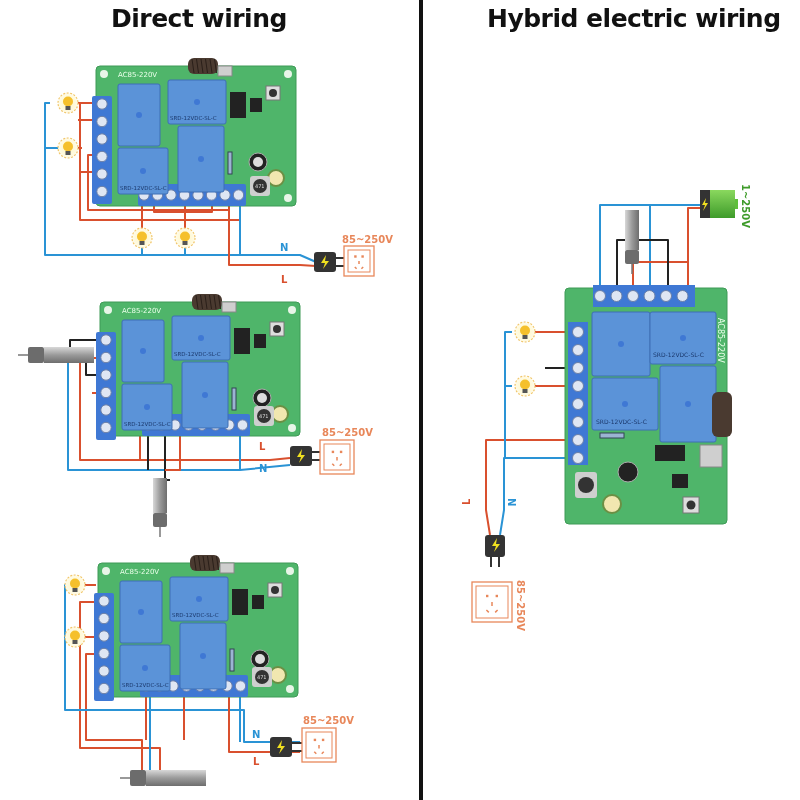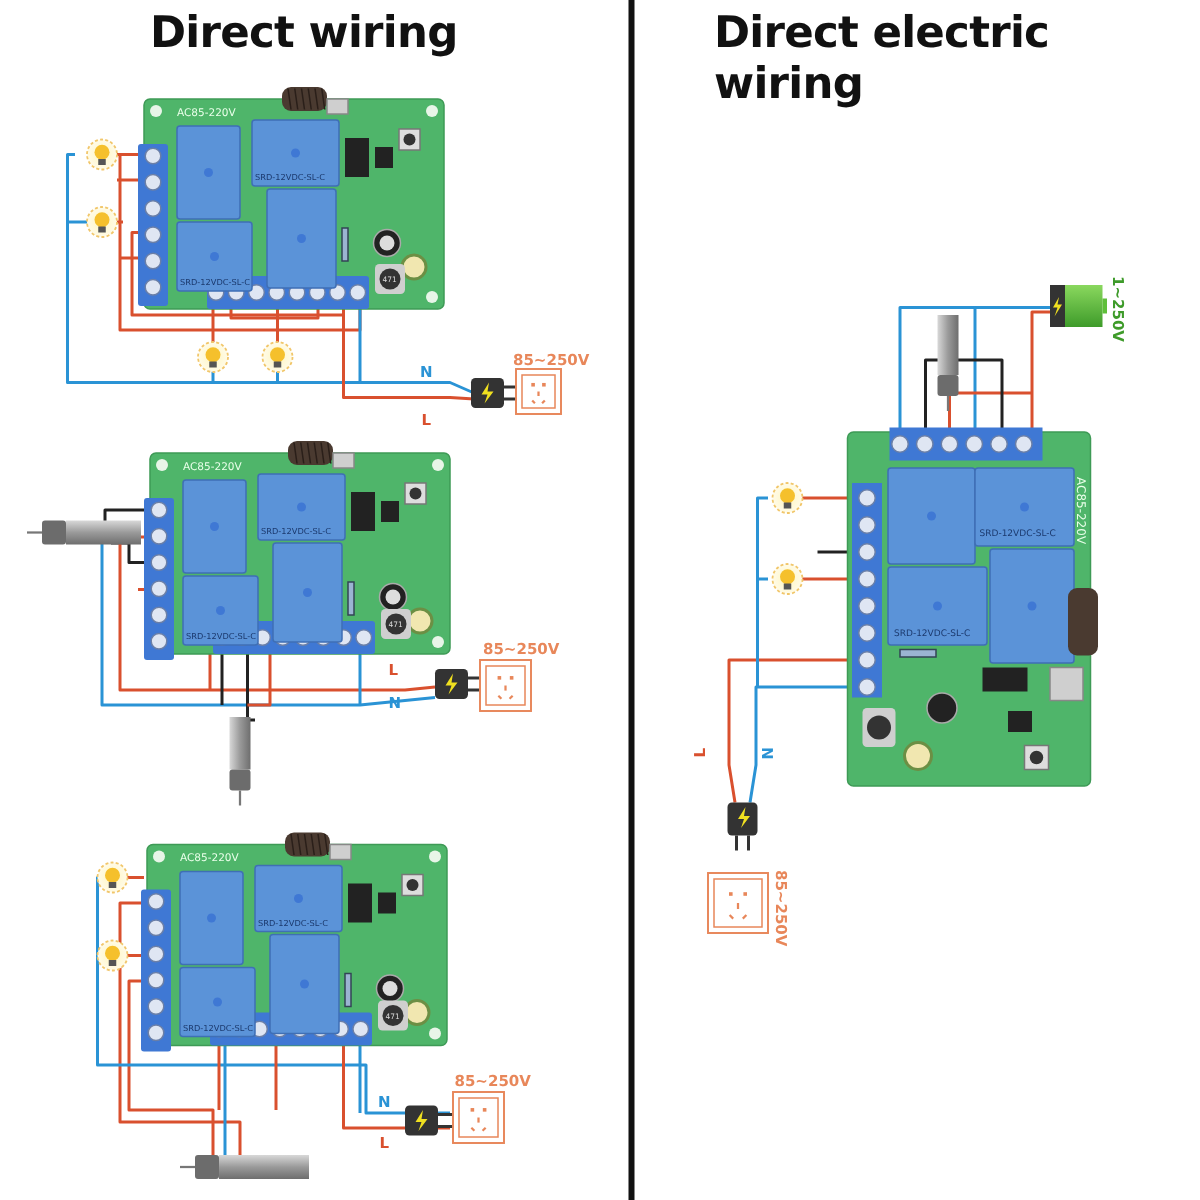--- a/index.html
+++ b/index.html
@@ -1,28 +1,28 @@
 <!DOCTYPE html>
 <html><head>
 <meta charset="utf-8">
 <style>
   html,body{margin:0;padding:0;background:#fff;}
   body{width:800px;height:800px;position:relative;overflow:hidden;font-family:"DejaVu Sans",sans-serif;}
-  .title{position:absolute;top:4px;font-weight:bold;font-size:29px;color:#111;letter-spacing:-0.5px;font-family:"DejaVu Sans",sans-serif;}
+  .title{position:absolute;top:4px;font-weight:bold;font-size:25px;color:#111;letter-spacing:-0.5px;font-family:"DejaVu Sans",sans-serif;margin-left:11px;}
   #title-left{left:100px;}
   #title-right{left:476px;}
   #divider{position:absolute;left:419px;top:0;width:4px;height:800px;background:#111;}
   svg{position:absolute;left:0;top:0;}
   .lbl{font-family:"DejaVu Sans",sans-serif;font-weight:bold;}
 </style>
 </head>
 <body>
 
 <div id="title-left" class="title">Direct wiring</div>
-<div id="title-right" class="title">Direct electric wiring</div>
+<div id="title-right" class="title">Hybrid electric wiring</div>
 <div id="divider"></div>
 
 <svg id="canvas" width="800" height="800" viewBox="0 0 800 800">
   <defs>
     <radialGradient id="bulbGlow" cx="50%" cy="50%" r="50%">
       <stop offset="0%" stop-color="#fff6c0"></stop>
       <stop offset="100%" stop-color="#fffbe8"></stop>
     </radialGradient>
     <linearGradient id="motorGrad" x1="0" y1="0" x2="0" y2="1">
       <stop offset="0%" stop-color="#d8d8d8"></stop>

